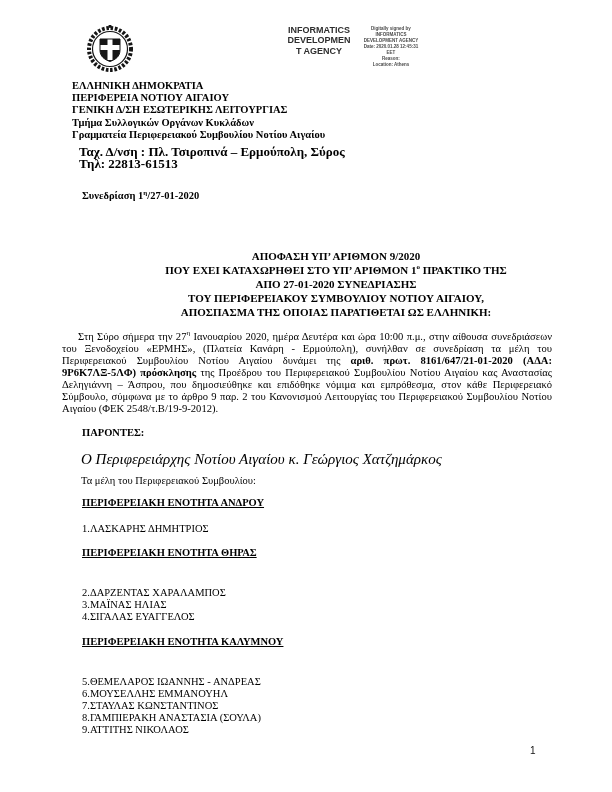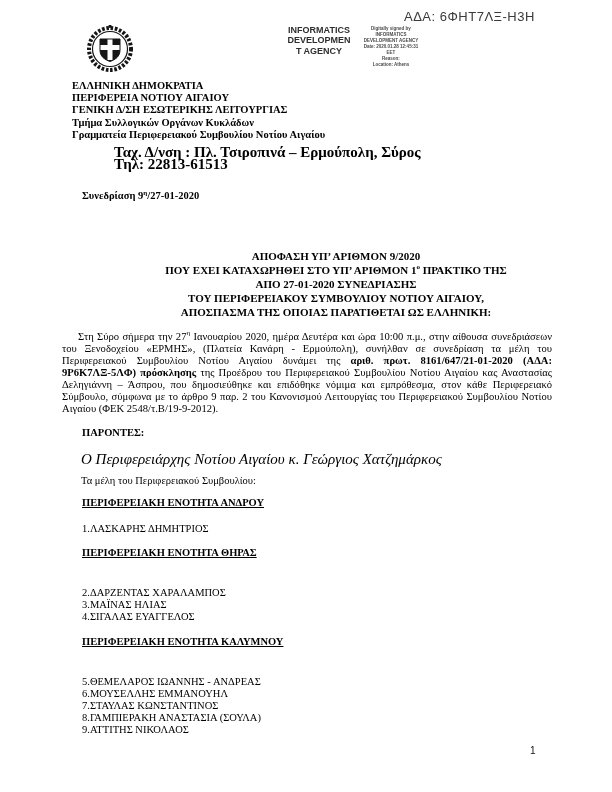--- a/index.html
+++ b/index.html
@@ -32,21 +32,21 @@
     font-family:"Liberation Sans", sans-serif;
     font-size:4.5px; font-weight:bold; color:#4a4a4a; line-height:1.35;
     padding-top:1px; width:70px;
   }
   .letterhead{
     position:absolute; top:80px; left:72px;
     font-weight:bold; font-size:10.5px; line-height:12.2px; white-space:nowrap;
   }
   .address{
     position:absolute; top:146px; left:79px;
-    font-weight:bold; font-size:15px; line-height:12px; white-space:nowrap;margin-left:35px;
+    font-weight:bold; font-size:13px; line-height:12px; white-space:nowrap;
   }
   .session{
     position:absolute; top:190px; left:82px;
     font-weight:bold; font-size:10.5px; white-space:nowrap;
   }
   sup{ font-size:7px; line-height:0; }
   .title-block{
     position:absolute; top:249px; left:62px; width:490px;
     padding-left:58px; box-sizing:border-box;
     text-align:center; font-weight:bold; font-size:11px; line-height:14px;
@@ -73,21 +73,20 @@
   .pageno{
     position:absolute; top:745px; left:530px;
     font-size:10px; font-family:"Liberation Sans", sans-serif; color:#111;
   }
 </style>
 </head>
 <body>
 
 <div class="page">
 
-  <div class="ada">ΑΔΑ: 6ΦΗΤ7ΛΞ-Η3Η</div>
 
   <div class="emblem">
     <svg width="52" height="50" viewBox="0 0 52 50" xmlns="http://www.w3.org/2000/svg">
       <circle cx="26" cy="25" r="21" fill="none" stroke="#161616" stroke-width="4" stroke-dasharray="2.6 1.7"></circle>
       <circle cx="26" cy="25" r="17.5" fill="#ffffff" stroke="#161616" stroke-width="1.2"></circle>
       <path d="M16 15 h20 v11 c0 6.5 -4.5 9.5 -10 11.5 c-5.5 -2 -10 -5 -10 -11.5 z" fill="#161616"></path>
       <rect x="23.5" y="15" width="5" height="21" fill="#ffffff"></rect>
       <rect x="16" y="21" width="20" height="5" fill="#ffffff"></rect>
       <path d="M16 15 h20 v11 c0 6.5 -4.5 9.5 -10 11.5 c-5.5 -2 -10 -5 -10 -11.5 z" fill="none" stroke="#161616" stroke-width="1"></path>
       <rect x="24.6" y="1" width="2.8" height="2.8" fill="#161616"></rect>
@@ -118,21 +117,21 @@
     <div>Τμήμα Συλλογικών Οργάνων Κυκλάδων</div>
     <div>Γραμματεία Περιφερειακού Συμβουλίου Νοτίου Αιγαίου</div>
   </div>
 
   <div class="address">
     <div>Ταχ. Δ/νση : Πλ. Τσιροπινά – Ερμούπολη,  Σύρος</div>
     <div>Τηλ: 22813-61513</div>
   </div>
 
   <div class="session">
-    <span>Συνεδρίαση 9</span><sup>η</sup><span>/27-01-2020</span>
+    <span>Συνεδρίαση 1</span><sup>η</sup><span>/27-01-2020</span>
   </div>
 
   <div class="title-block">
     <div>ΑΠΟΦΑΣΗ ΥΠ’ ΑΡΙΘΜΟΝ 9/2020</div>
     <div><span>ΠΟΥ ΕΧΕΙ ΚΑΤΑΧΩΡΗΘΕΙ ΣΤΟ ΥΠ’ ΑΡΙΘΜΟΝ 1</span><sup>ο</sup><span> ΠΡΑΚΤΙΚΟ ΤΗΣ</span></div>
     <div>ΑΠΟ 27-01-2020 ΣΥΝΕΔΡΙΑΣΗΣ</div>
     <div>ΤΟΥ ΠΕΡΙΦΕΡΕΙΑΚΟΥ ΣΥΜΒΟΥΛΙΟΥ ΝΟΤΙΟΥ ΑΙΓΑΙΟΥ,</div>
     <div>ΑΠΟΣΠΑΣΜΑ ΤΗΣ ΟΠΟΙΑΣ ΠΑΡΑΤΙΘΕΤΑΙ ΩΣ ΕΛΛΗΝΙΚΗ:</div>
   </div>
 

